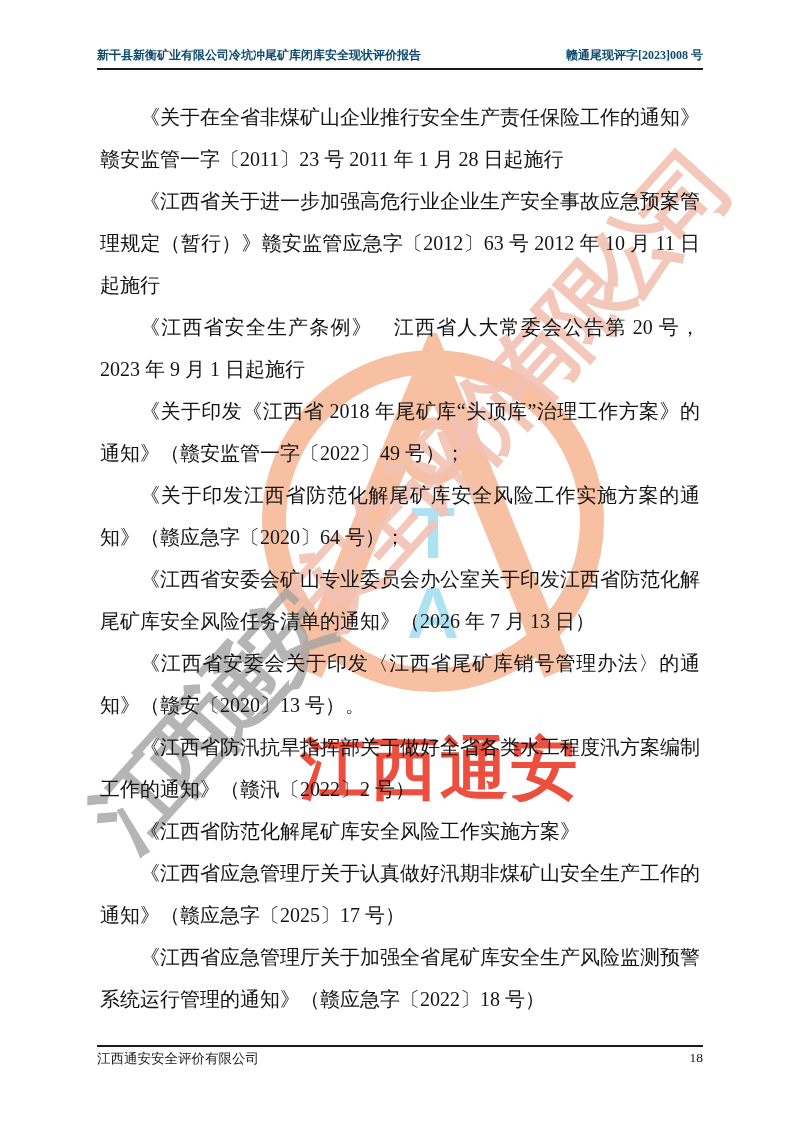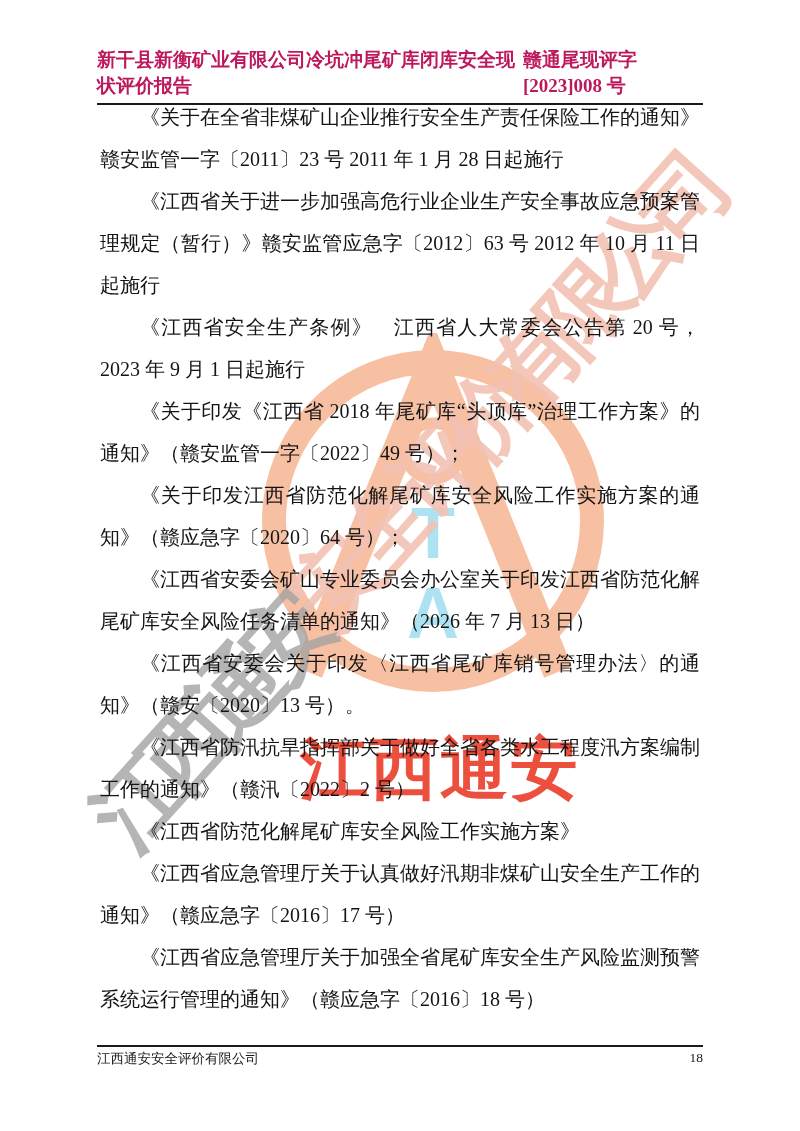--- a/index.html
+++ b/index.html
@@ -49,21 +49,21 @@
     letter-spacing: 2px;
     color: #ea3c2a; opacity: 0.9;
     white-space: nowrap;
   }
 
   
   .header {
     position: absolute; z-index: 2;
     left: 97px; top: 47px; width: 606px;
     display: flex; justify-content: space-between; align-items: flex-end;
-    font-size: 19px; font-weight: 700; color: #be185d;
+    font-size: 12px; font-weight: 700; color: #0c4a6e;
     border-bottom: 2.5px solid #1a1a1a;
     padding-bottom: 4px;
   }
 
   .body-text {
     position: absolute; z-index: 2;
     left: 100px; top: 96px; width: 600px;
     font-size: 20px; line-height: 42px;
     text-align: justify;
   }
@@ -108,22 +108,22 @@
   <div class="body-text">
     <p>《关于在全省非煤矿山企业推行安全生产责任保险工作的通知》赣安监管一字〔2011〕23 号 2011 年 1 月 28 日起施行</p>
     <p>《江西省关于进一步加强高危行业企业生产安全事故应急预案管理规定（暂行）》赣安监管应急字〔2012〕63 号 2012 年 10 月 11 日起施行</p>
     <p>《江西省安全生产条例》　江西省人大常委会公告第 20 号，2023 年 9 月 1 日起施行</p>
     <p>《关于印发《江西省 2018 年尾矿库“头顶库”治理工作方案》的通知》（赣安监管一字〔2022〕49 号）；</p>
     <p>《关于印发江西省防范化解尾矿库安全风险工作实施方案的通知》（赣应急字〔2020〕64 号）；</p>
     <p>《江西省安委会矿山专业委员会办公室关于印发江西省防范化解尾矿库安全风险任务清单的通知》（2026 年 7 月 13 日）</p>
     <p>《江西省安委会关于印发〈江西省尾矿库销号管理办法〉的通知》（赣安〔2020〕13 号）。</p>
     <p>《江西省防汛抗旱指挥部关于做好全省各类水工程度汛方案编制工作的通知》（赣汛〔2022〕2 号）</p>
     <p>《江西省防范化解尾矿库安全风险工作实施方案》</p>
-    <p>《江西省应急管理厅关于认真做好汛期非煤矿山安全生产工作的通知》（赣应急字〔2016〕17 号）</p>
-    <p>《江西省应急管理厅关于加强全省尾矿库安全生产风险监测预警系统运行管理的通知》（赣应急字〔2016〕18 号）</p>
+    <p>《江西省应急管理厅关于认真做好汛期非煤矿山安全生产工作的通知》（赣应急字〔2025〕17 号）</p>
+    <p>《江西省应急管理厅关于加强全省尾矿库安全生产风险监测预警系统运行管理的通知》（赣应急字〔2022〕18 号）</p>
   </div>
 
   <div class="footer">
     <span>江西通安安全评价有限公司</span>
     <span>18</span>
   </div>
 
 </div>
 
 </body></html>

